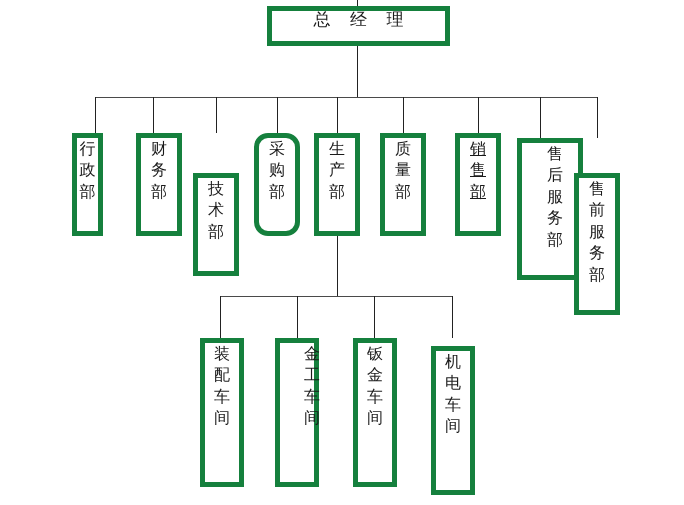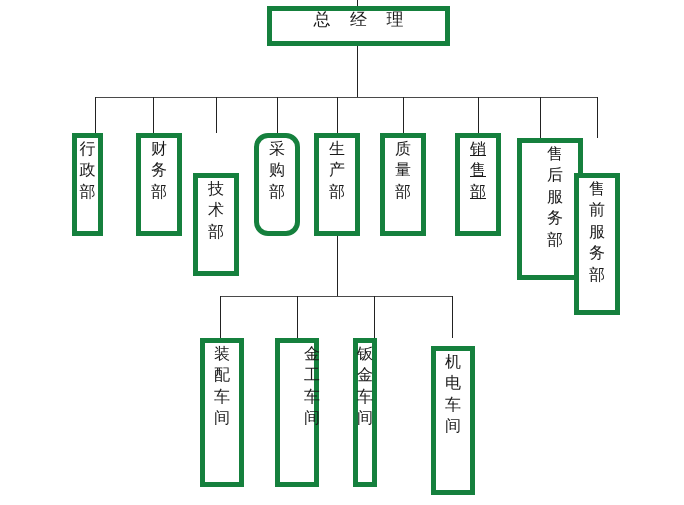--- a/index.html
+++ b/index.html
@@ -133,21 +133,21 @@
   <div class="line-v" style="left:452px; top:296px; height:42px;"></div>
 
   <div class="node node-vert" style="left:200px; top:338px; width:44px; height:149px;">
     <span class="node-label">装配车间</span>
   </div>
 
   <div class="node node-vert" style="left:275px; top:338px; width:44px; height:149px;padding-left:30px;">
     <span class="node-label">金工车间</span>
   </div>
 
-  <div class="node node-vert" style="left:353px; top:338px; width:24px; height:149px;">
+  <div class="node node-vert" style="left:353px; top:338px; width:44px; height:149px;">
     <span class="node-label">钣金车间</span>
   </div>
 
   <div class="node node-vert" style="left:431px; top:338px; width:44px; height:149px;margin-top:8px;">
     <span class="node-label">机电车间</span>
   </div>
 
 </div>
 
 </body></html>

